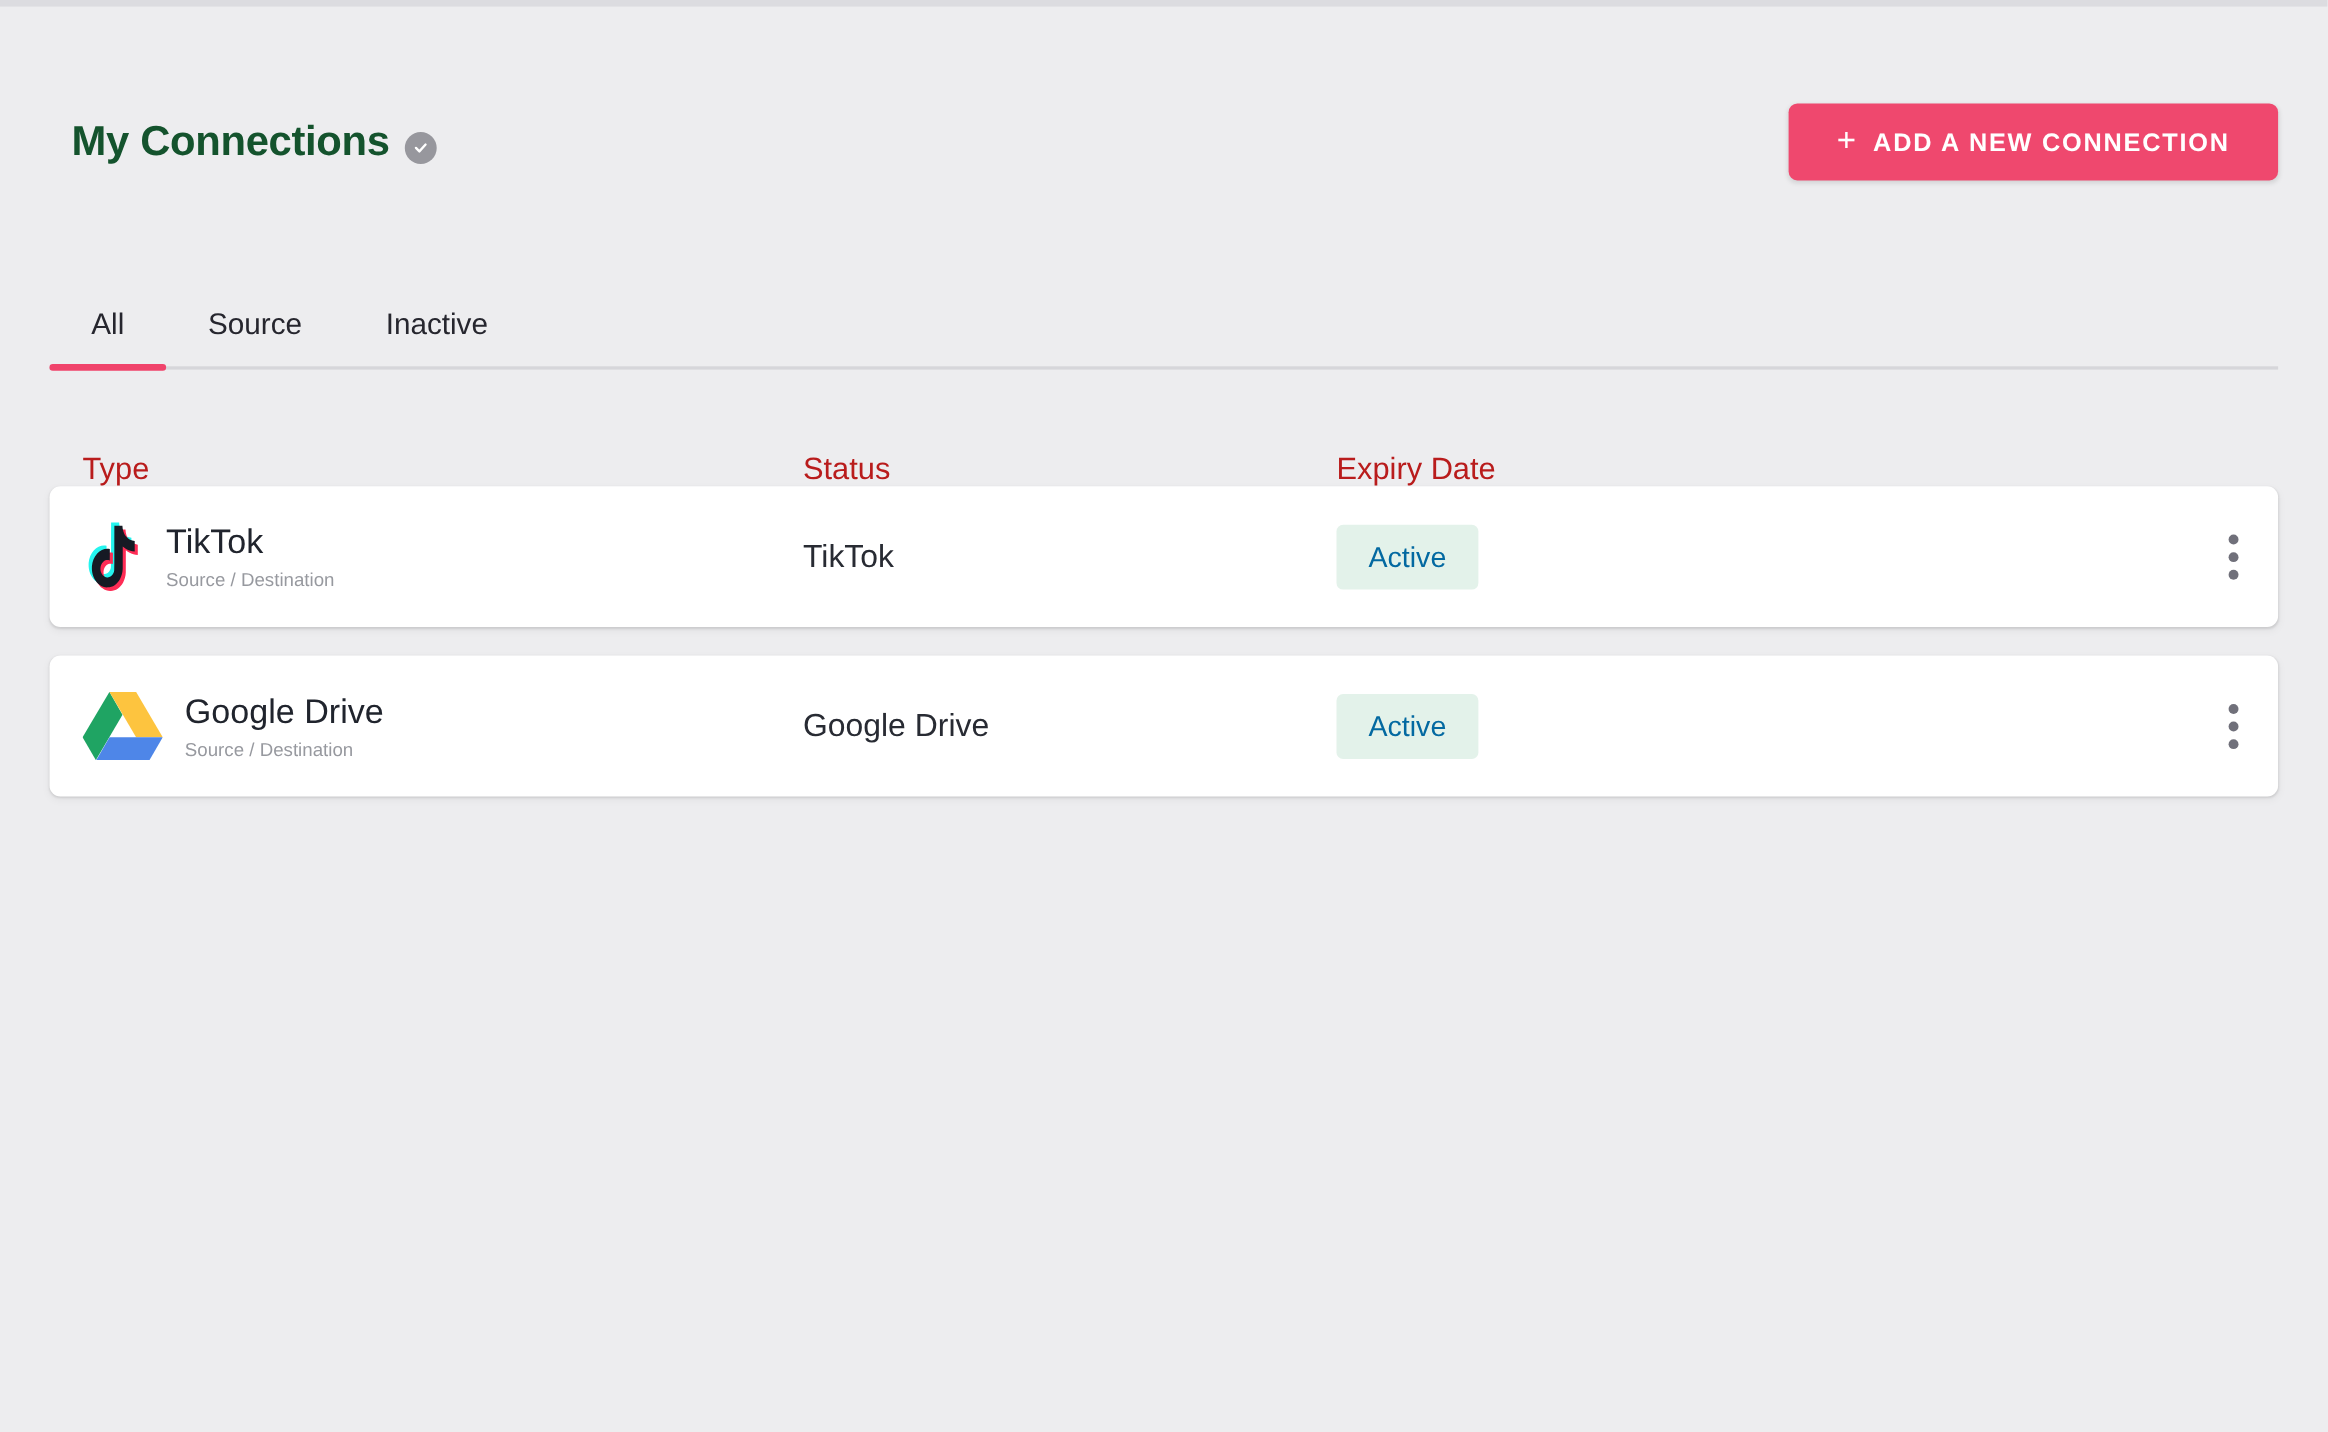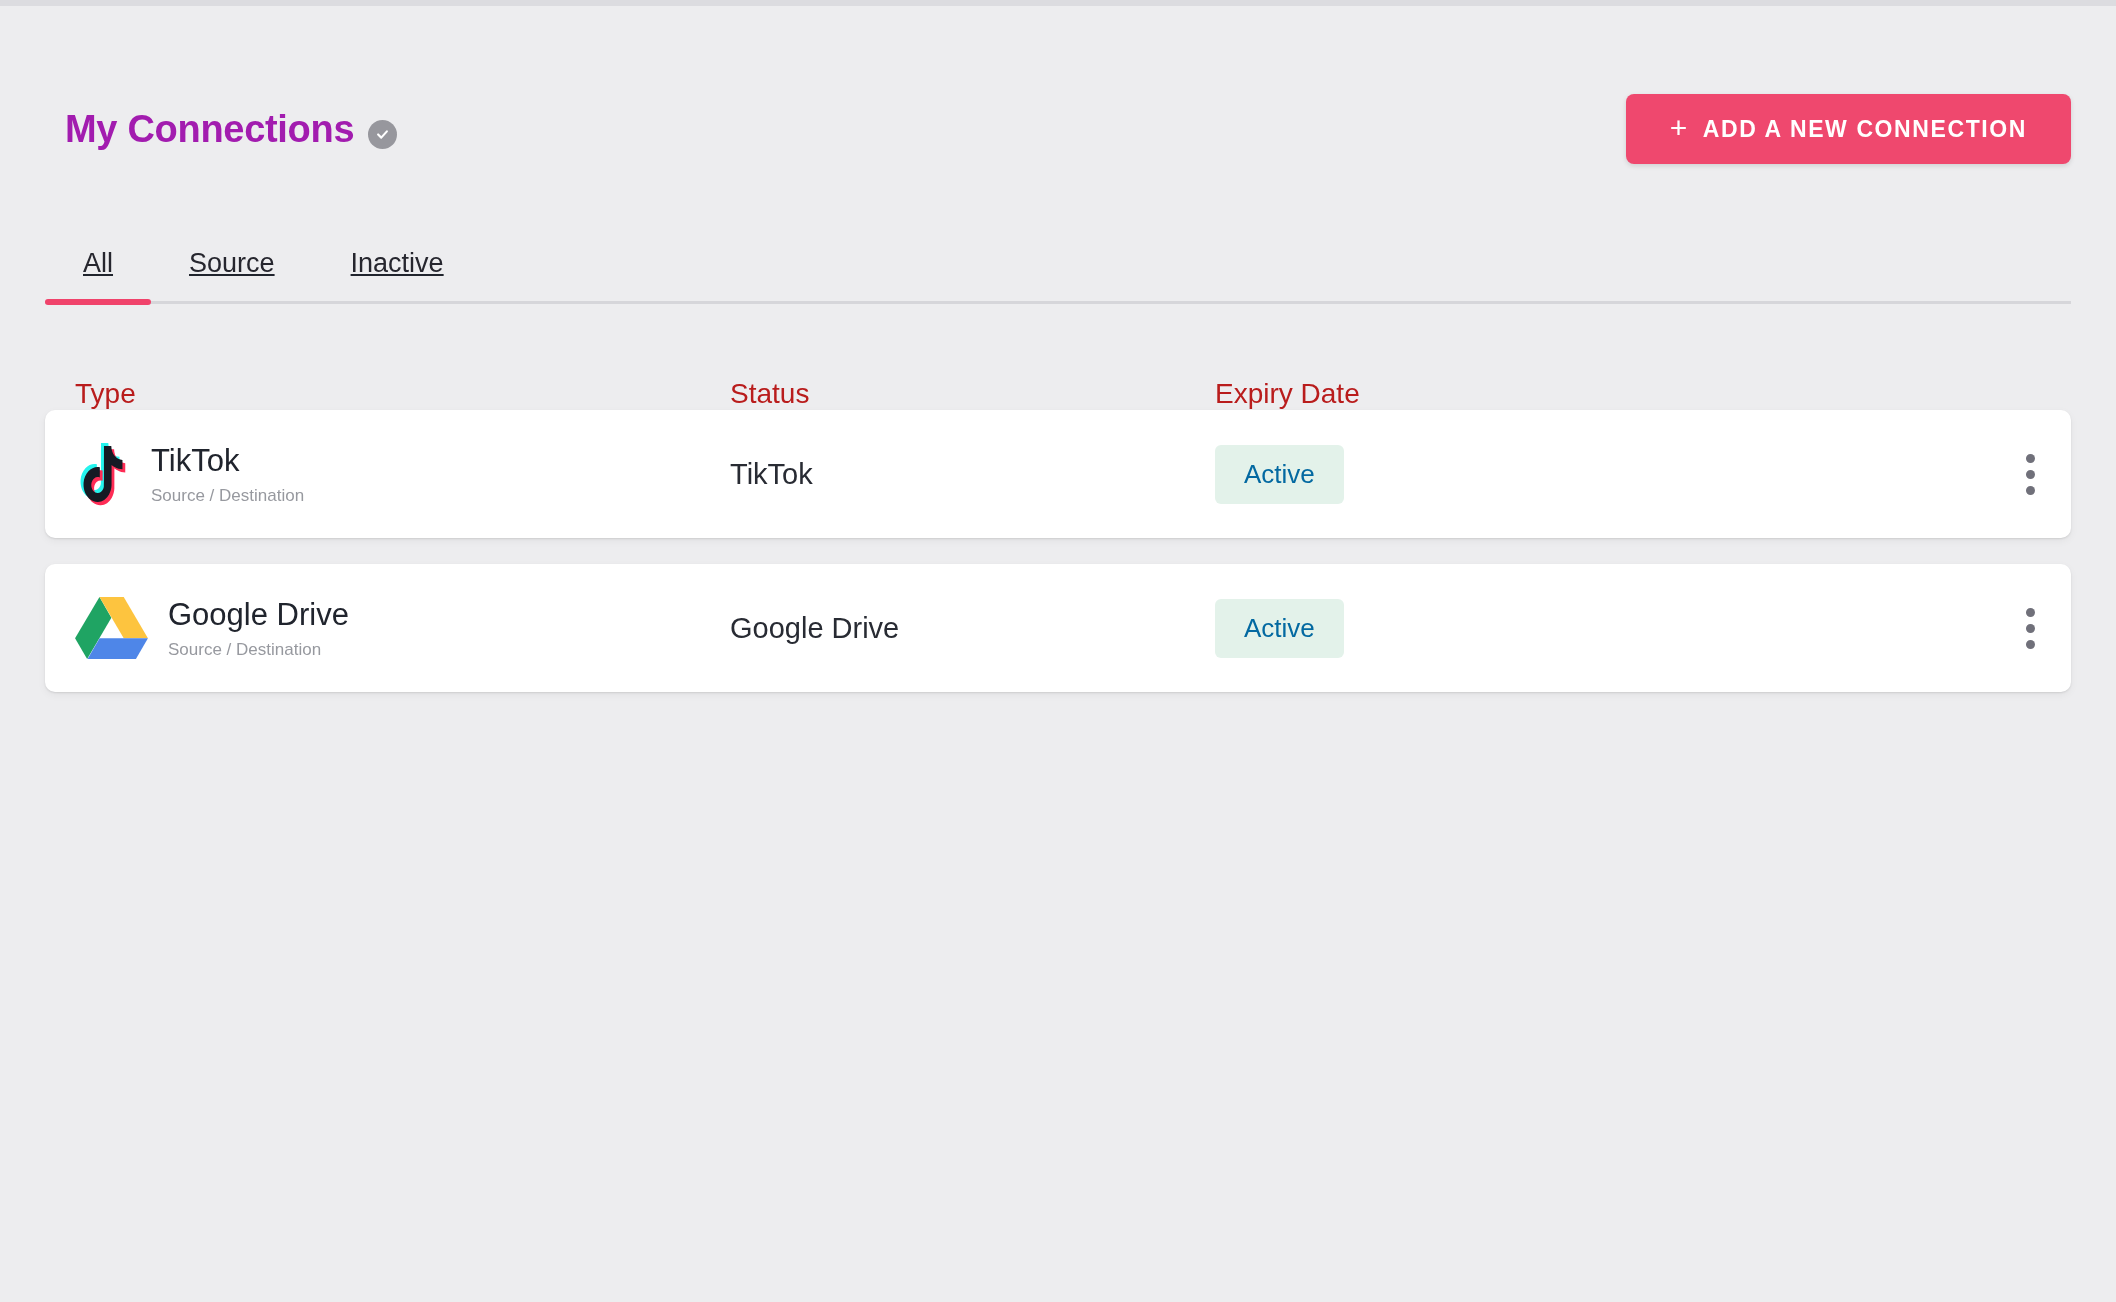--- a/index.html
+++ b/index.html
@@ -22,21 +22,21 @@
     margin-top: 88px;
     display: flex;
     align-items: center;
     justify-content: space-between;
   }
   .title-wrap { display: flex; align-items: center; margin-left: 20px; }
   .page-title {
     font-size: 38px;
     font-weight: 600;
     letter-spacing: -0.3px;
-    color: #a21caf;
+    color: #14532d;
   }
   .help-badge {
     width: 29px; height: 29px;
     border-radius: 50%;
     background: #97979D;
     margin-left: 14px;
     margin-top: 10px;
     display: flex; align-items: center; justify-content: center;
     cursor: pointer;
   }
@@ -54,24 +54,23 @@
     font-weight: 600;
     letter-spacing: 1.6px;
     display: flex; align-items: center; gap: 14px;
     cursor: pointer;
     box-shadow: 0 2px 5px rgba(0,0,0,0.12);
   }
   .add-btn .plus { font-size: 30px; font-weight: 400; margin-top: -3px; }
 
   
   .tabs {
-    margin-top: 84px;
+    margin-top: 116px;
     display: flex;
     border-bottom: 3px solid #D6D6DA;
-    text-decoration: underline;
   }
   .tab {
     position: relative;
     padding: 0 38px 22px 38px;
     font-size: 27px;
     color: #26262E;
     cursor: pointer;
     white-space: nowrap;
   }
   .tab.active::after {

